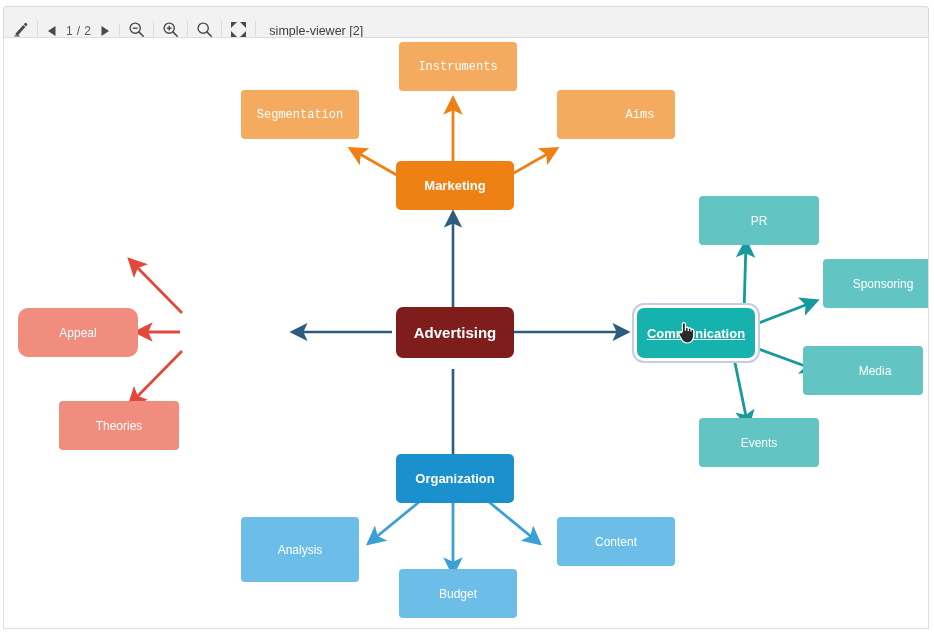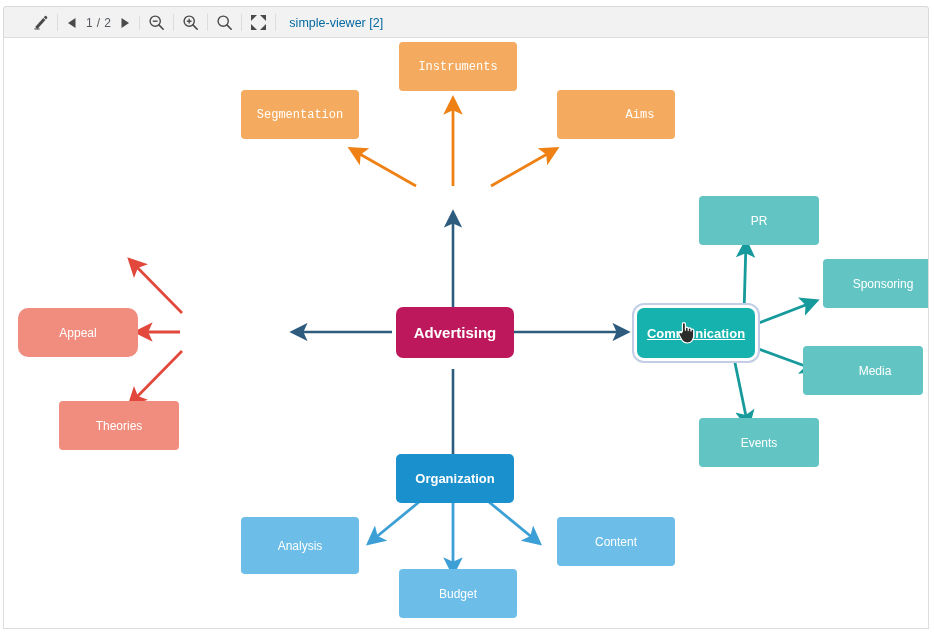--- a/index.html
+++ b/index.html
@@ -21,23 +21,22 @@
   #toolbar {
     position: absolute;
     left: 3px;
     top: 6px;
     width: 926px;
     height: 33px;
     background: #f2f2f2;
     border: 1px solid #d9d9d9;
     border-radius: 3px;
     display: flex;
-    align-items: center;
-    box-sizing: border-box;
-    padding-left: 20px;
+    align-items: flex-end;
+    box-sizing: border-box;
   }
   .tb-btn {
     width: 34px;
     display: flex;
     align-items: center;
     justify-content: center;
     border-right: 1px solid #dcdcdc;
     box-sizing: border-box;
     cursor: pointer;
     color: #4a4a4a;
@@ -62,21 +61,21 @@
     font-size: 12px;
     color: #555a60;
     letter-spacing: 0.4px;
     white-space: nowrap;
   }
   #doc-title {
     display: flex;
     align-items: center;
     padding-left: 13px;
     font-size: 12.5px;
-    color: #0369a1;
+    color: #404040;
     white-space: nowrap;
   }
 
   
   #canvas {
     position: absolute;
     left: 3px;
     top: 37px;
     width: 926px;
     height: 592px;
@@ -101,21 +100,21 @@
     justify-content: center;
     box-sizing: border-box;
     color: #ffffff;
     text-align: center;
     cursor: pointer;
     user-select: none;
   }
   .node .label { pointer-events: none; }
 
   .n-root {
-    background: #be185d;
+    background: #7f1d1d;
     border-radius: 7px;
     font-size: 15px;
     font-weight: bold;
   }
   .n-branch {
     border-radius: 5px;
     font-size: 13px;
     font-weight: bold;
   }
   .n-leaf {
@@ -268,20 +267,23 @@
         <line x1="449" y1="464" x2="449" y2="535" marker-end="url(#ah-lblue)"></line>
         <line x1="415" y1="464" x2="365" y2="505" marker-end="url(#ah-lblue)"></line>
         <line x1="485" y1="464" x2="535" y2="505" marker-end="url(#ah-lblue)"></line>
       </g>
     </svg>
 
     <div class="node n-root" style="left:392px; top:269px; width:118px; height:51px;">
       <span class="label">Advertising</span>
     </div>
 
+    <div class="node n-branch c-orange-dark" style="left:392px; top:123px; width:118px; height:49px;">
+      <span class="label">Marketing</span>
+    </div>
     <div class="node n-leaf c-orange-light" style="left:237px; top:52px; width:118px; height:49px;">
       <span class="label">Segmentation</span>
     </div>
     <div class="node n-leaf c-orange-light" style="left:395px; top:4px; width:118px; height:49px;">
       <span class="label">Instruments</span>
     </div>
     <div class="node n-leaf c-orange-light" style="left:553px; top:52px; width:118px; height:49px;padding-left:48px;">
       <span class="label">Aims</span>
     </div>
 
@@ -304,21 +306,21 @@
     <div class="node n-leaf c-teal-light" style="left:799px; top:308px; width:120px; height:49px;padding-left:24px;">
       <span class="label">Media</span>
     </div>
     <div class="node n-leaf c-teal-light" style="left:695px; top:380px; width:120px; height:49px;">
       <span class="label">Events</span>
     </div>
 
     <div class="node n-branch c-blue-dark" style="left:392px; top:416px; width:118px; height:49px;">
       <span class="label">Organization</span>
     </div>
-    <div class="node n-leaf c-blue-light" style="left:237px; top:479px; width:118px; height:57px;">
+    <div class="node n-leaf c-blue-light" style="left:237px; top:479px; width:118px; height:65px;">
       <span class="label">Analysis</span>
     </div>
     <div class="node n-leaf c-blue-light" style="left:395px; top:531px; width:118px; height:49px;">
       <span class="label">Budget</span>
     </div>
     <div class="node n-leaf c-blue-light" style="left:553px; top:479px; width:118px; height:49px;">
       <span class="label">Content</span>
     </div>
 
     <div id="cursor" style="left:672px; top:282px;">

